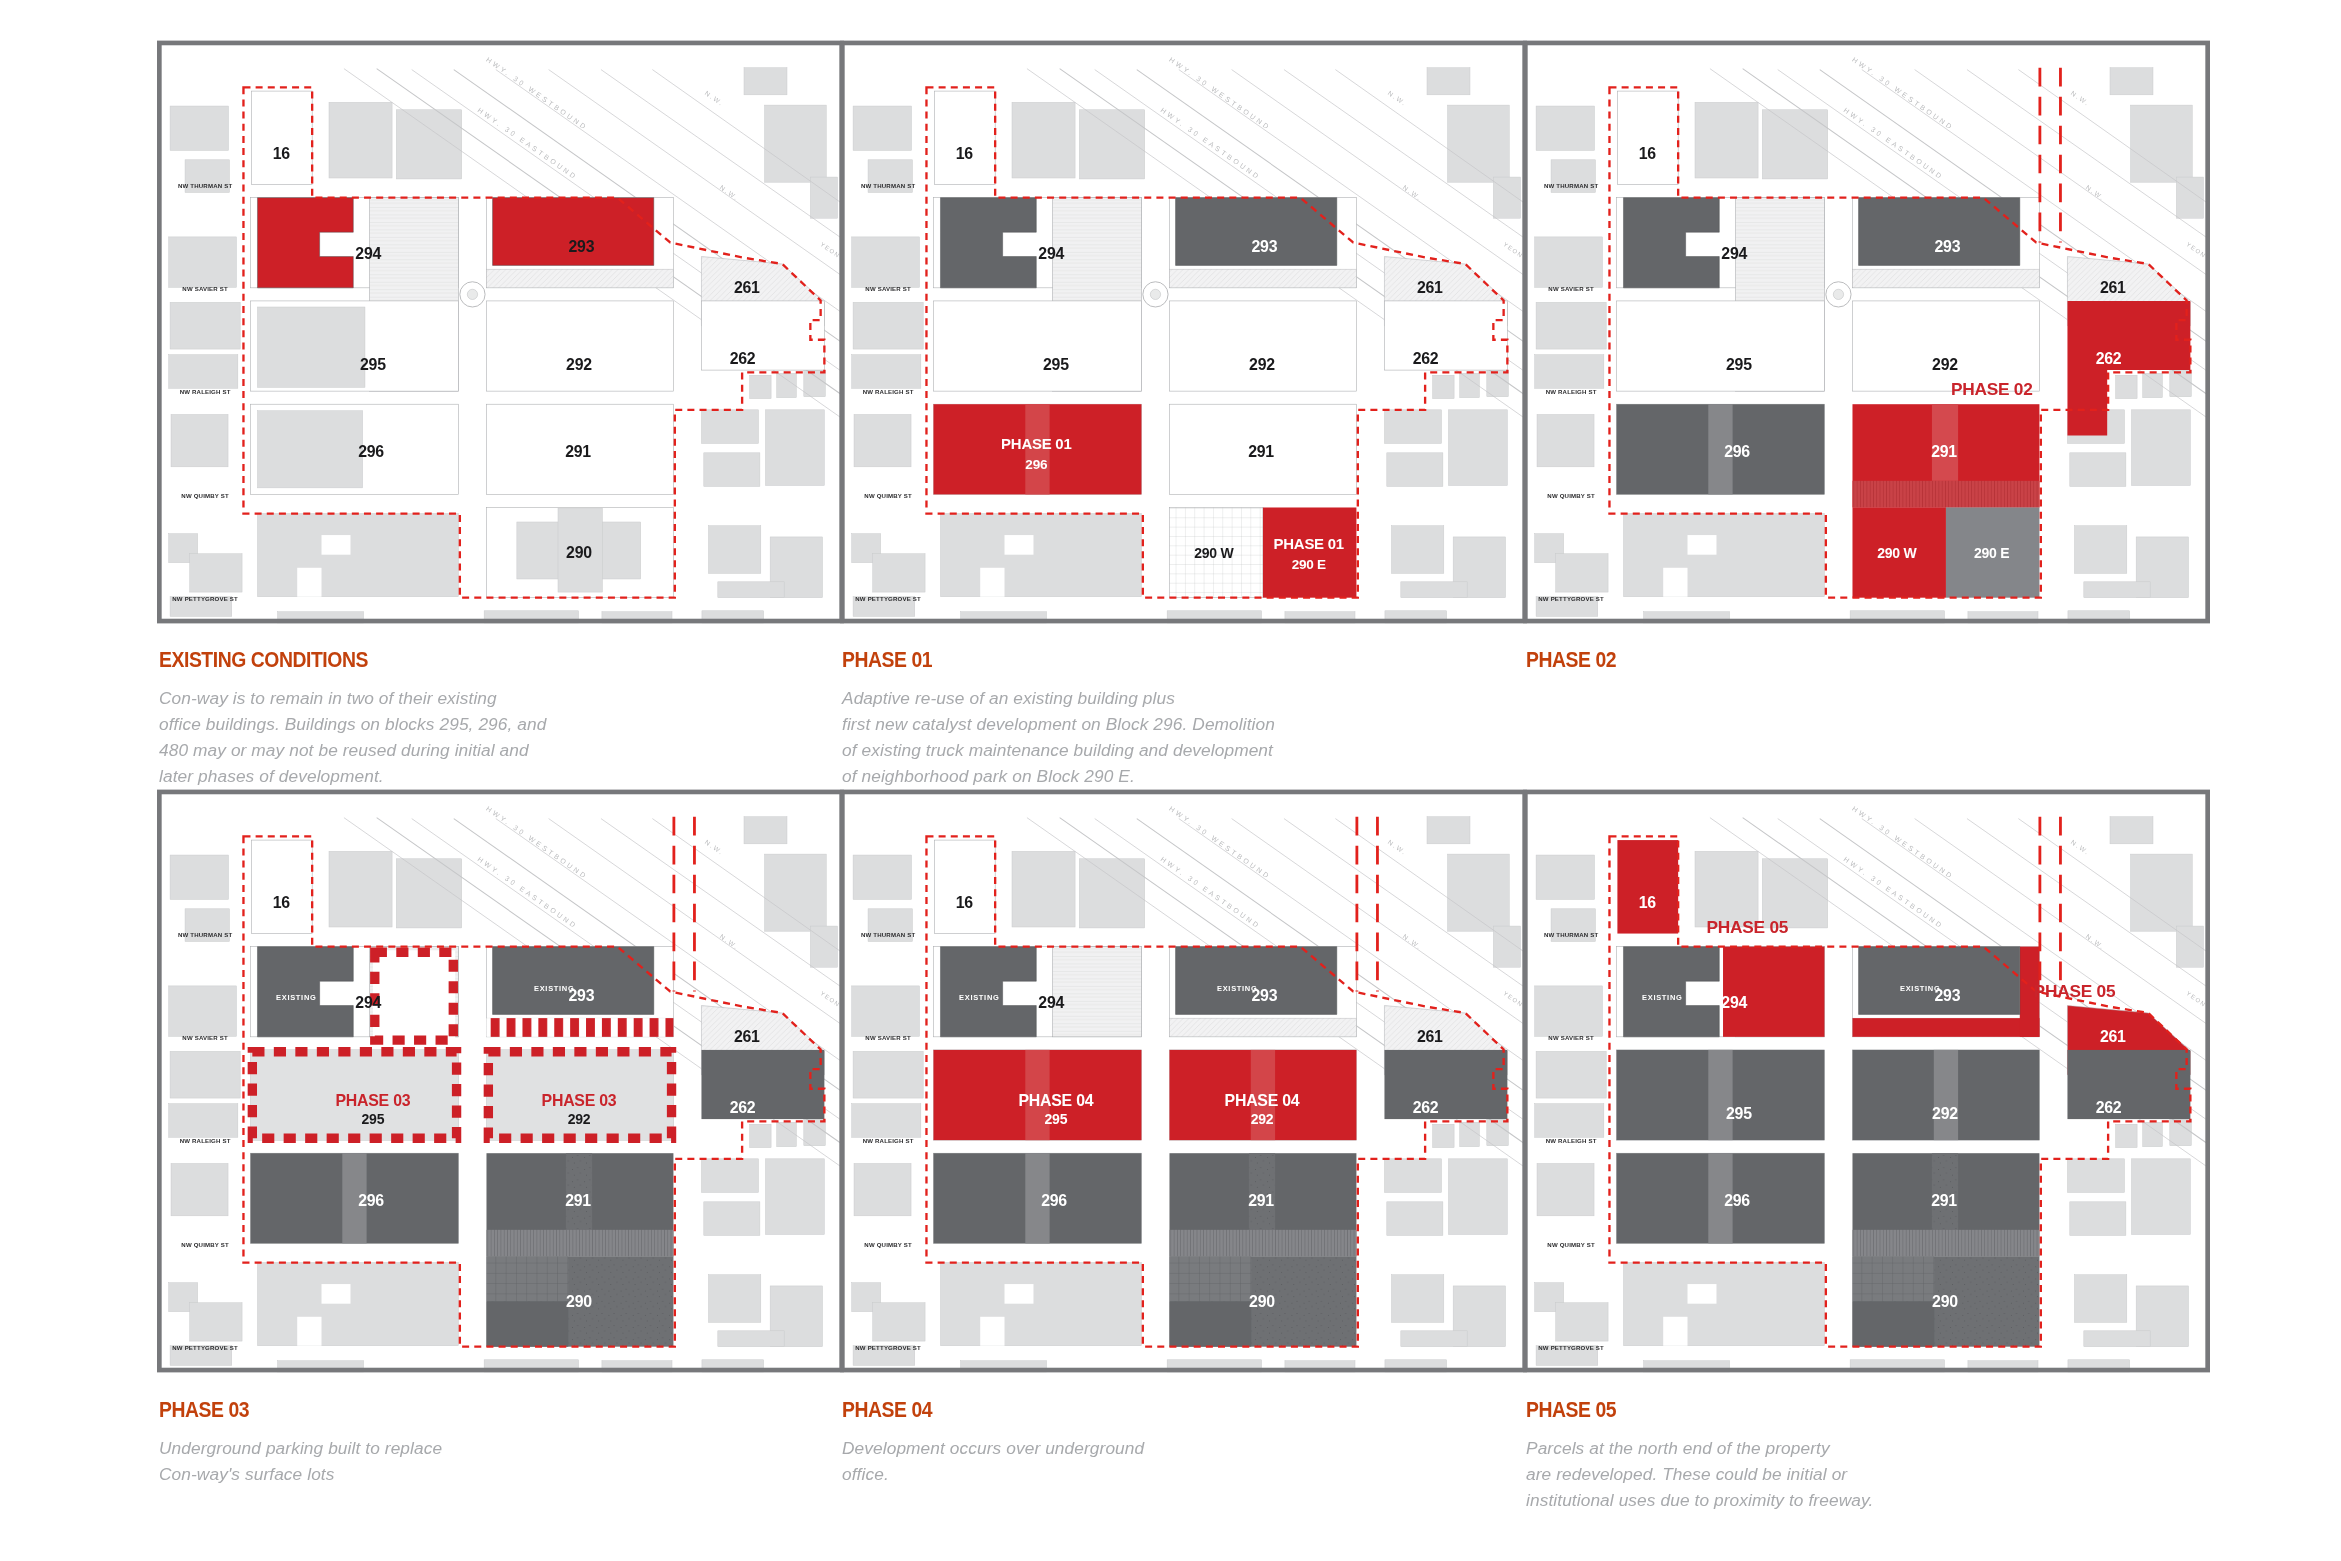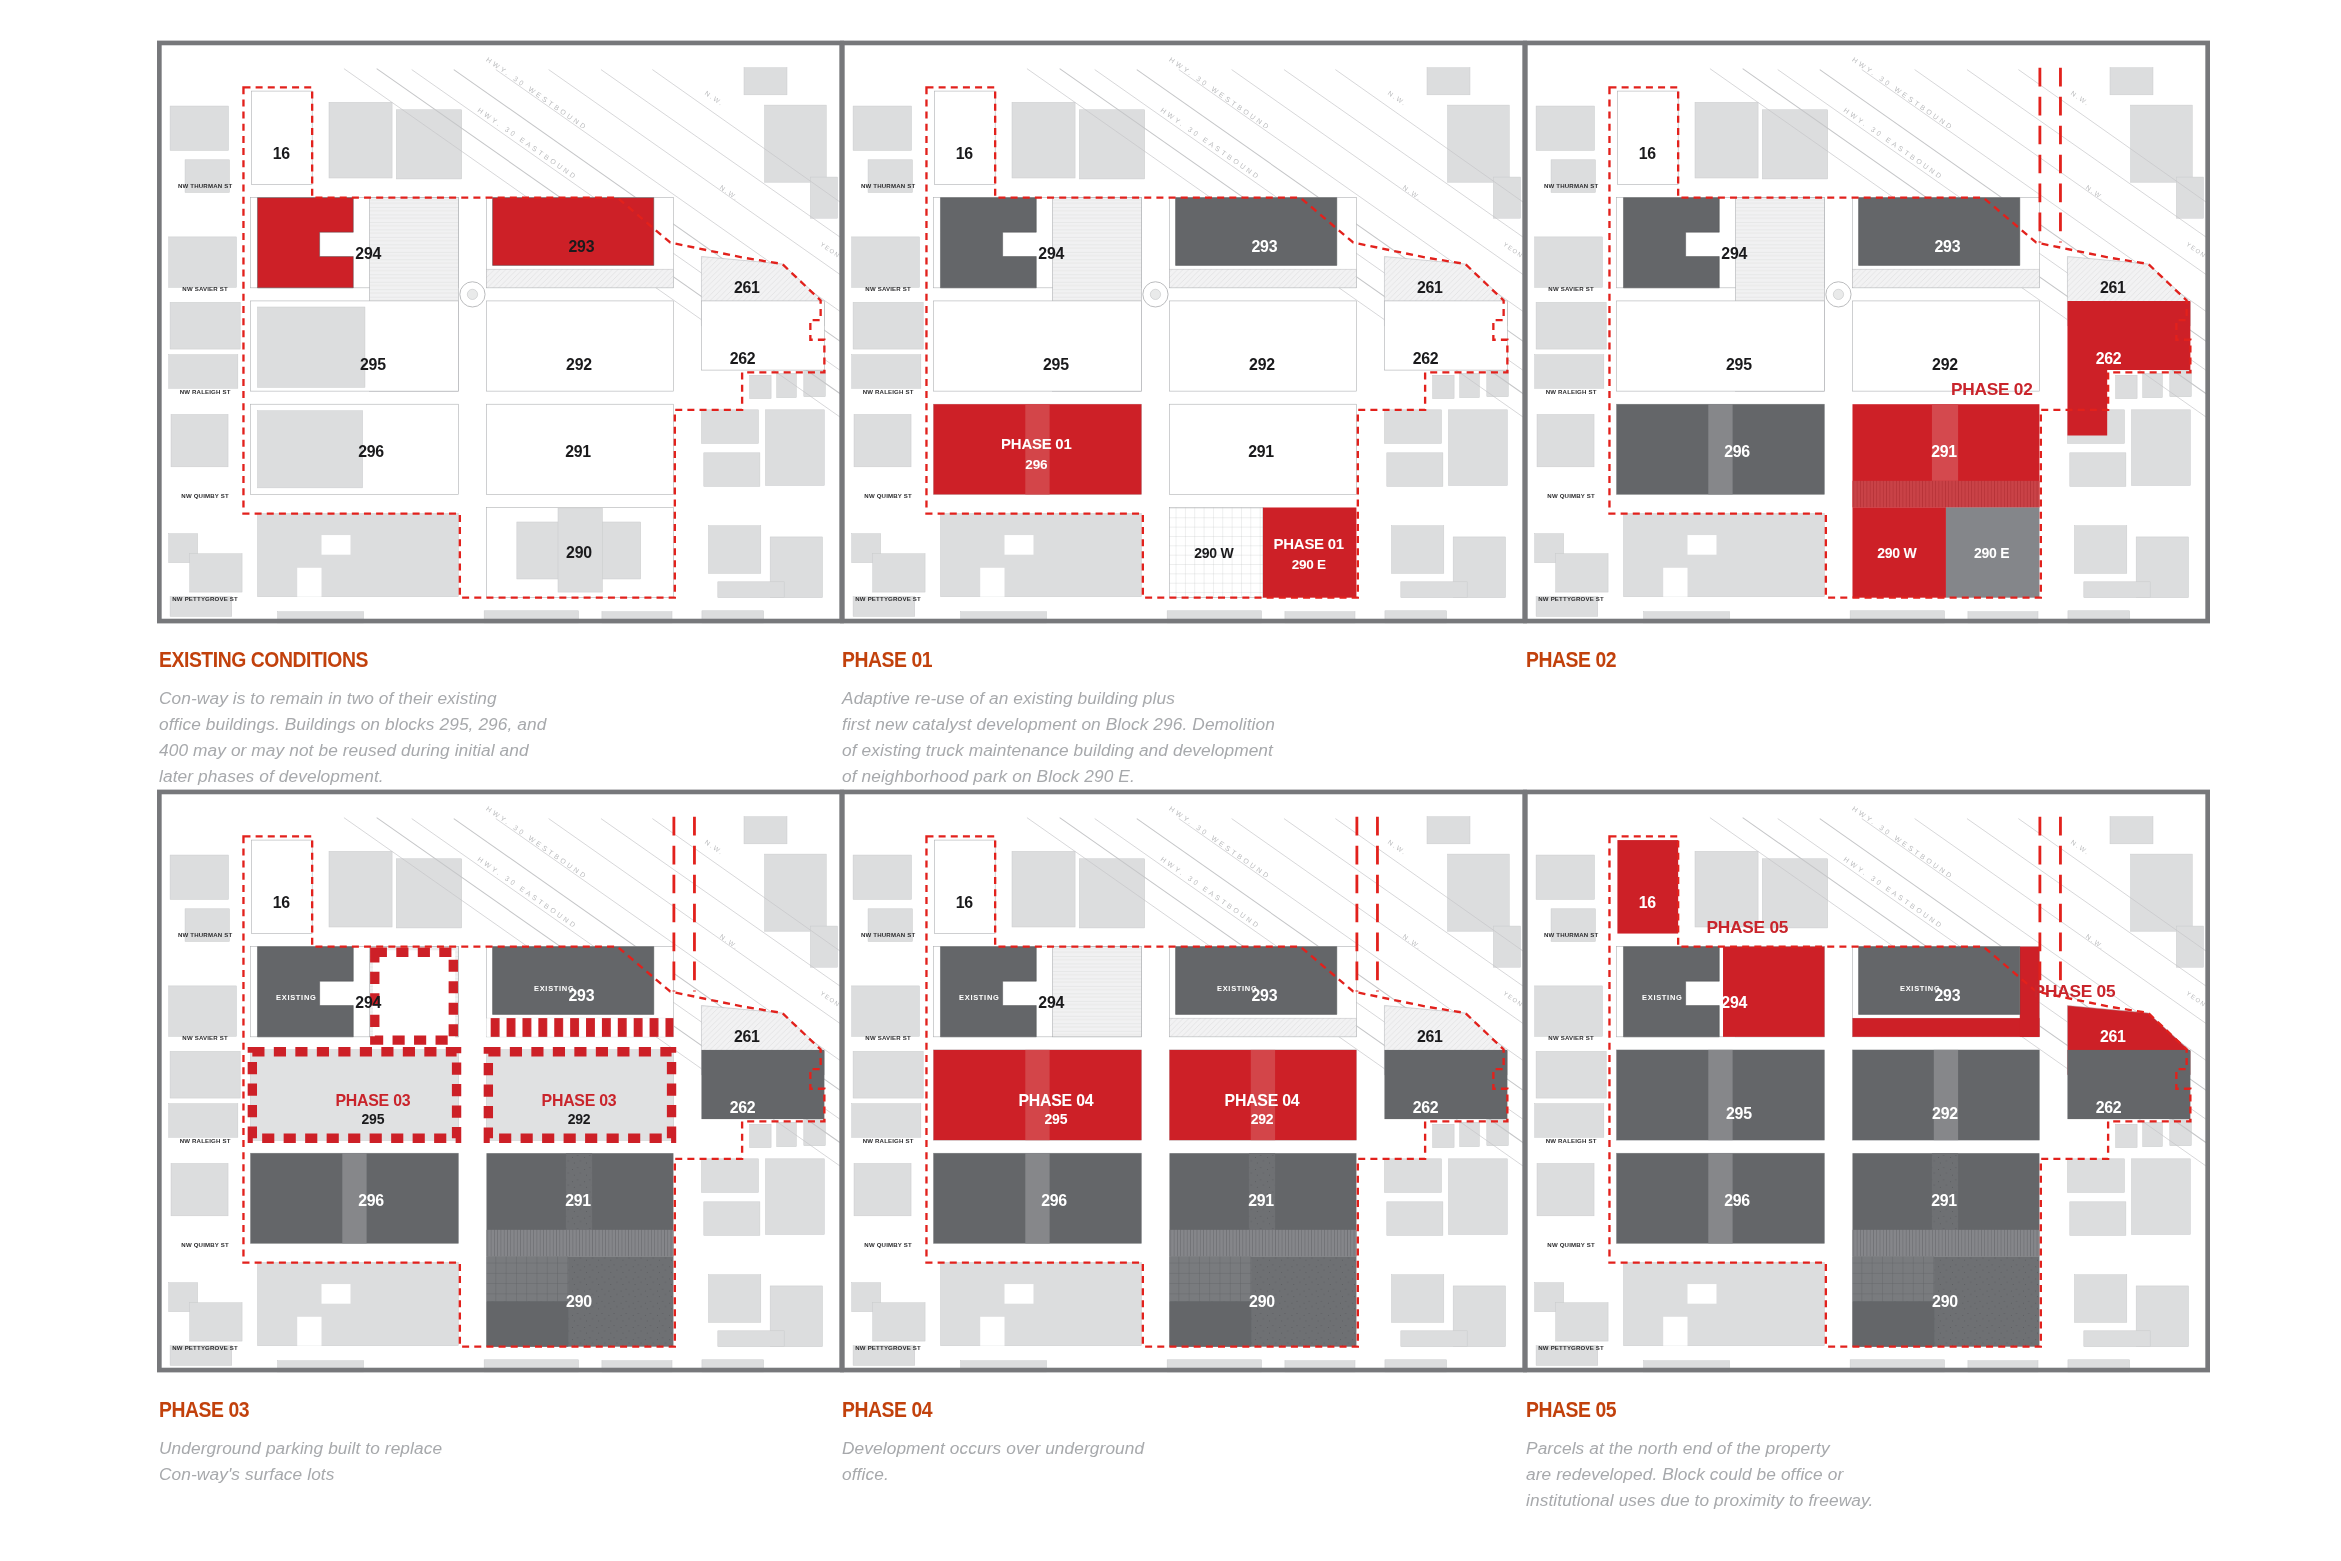--- a/index.html
+++ b/index.html
@@ -823,21 +823,21 @@
         <text x="903" y="1108" font-size="34" fill="#FFFFFF" text-anchor="middle" font-family="&quot;Liberation Sans&quot;,sans-serif" font-weight="bold" letter-spacing="-0.5">290</text>
       </g>
       <rect x="5" y="5" width="1460" height="1237" fill="none" stroke="#77787B" stroke-width="10"></rect>
     </svg>
   </div>
 
 <div class="caption" style="left:159px;top:647px">
   <h2><span>EXISTING CONDITIONS</span></h2>
   <p>Con-way is to remain in two of their existing
 office buildings. Buildings on blocks 295, 296, and
-400 may or may not be reused during initial and
+480 may or may not be reused during initial and
 later phases of development.</p>
 </div>
 <div class="caption" style="left:842px;top:647px">
   <h2><span>PHASE 01</span></h2>
   <p>Adaptive re-use of an existing building plus
 first new catalyst development on Block 296. Demolition
 of existing truck maintenance building and development
 of neighborhood park on Block 290 E.</p>
 </div>
 <div class="caption" style="left:1526px;top:647px">
@@ -849,16 +849,16 @@
 Con-way's surface lots</p>
 </div>
 <div class="caption" style="left:842px;top:1397px">
   <h2><span>PHASE 04</span></h2>
   <p>Development occurs over underground
 office.</p>
 </div>
 <div class="caption" style="left:1526px;top:1397px">
   <h2><span>PHASE 05</span></h2>
   <p>Parcels at the north end of the property
-are redeveloped. Block could be office or
+are redeveloped. These could be initial or
 institutional uses due to proximity to freeway.</p>
 </div>
 
 
 </body></html>

